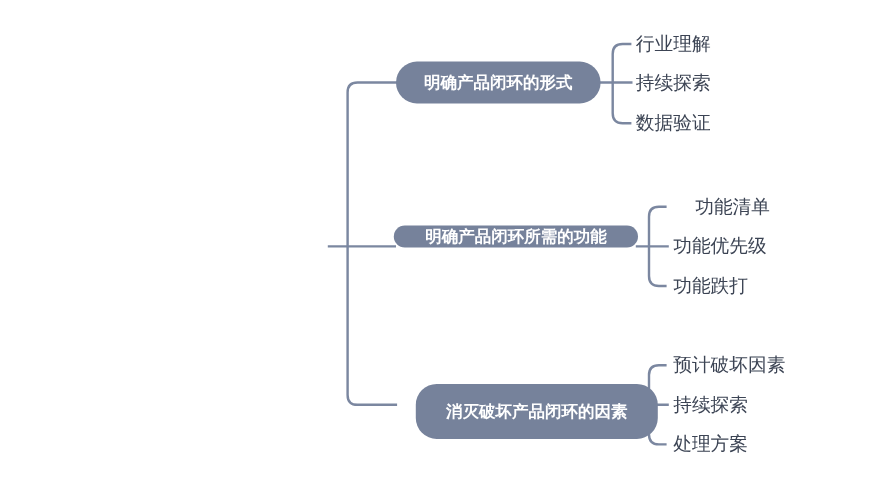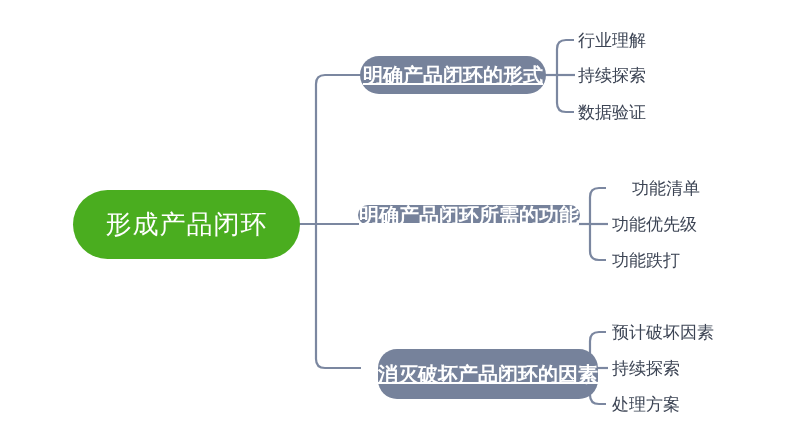--- a/index.html
+++ b/index.html
@@ -47,23 +47,22 @@
     width:227px;height:69px;
     background:var(--root-fill);
     border-radius:35px;
     font-size:26px;
     font-weight:400;
     letter-spacing:1px;
   }
   .branch-node{
     background:var(--branch-fill);
     border-radius:19px;
-    font-size:20px;
+    font-size:15px;
     font-weight:700;
-    text-decoration:underline;
   }
   .branch-1{left:360px;top:56px;width:186px;height:38px;}
   .branch-2{left:358px;top:205px;width:222px;height:20px;}
   .branch-3{left:378px;top:349px;width:220px;height:50px;}
   .leaf{
     position:absolute;
     transform:translateY(-50%);
     font-size:17px;
     font-weight:400;
     color:var(--leaf-text);
@@ -96,21 +95,20 @@
 
     <path d="M 578 224 H 608"></path>
     <path d="M 590 224 V 197 Q 590 188 599 188 H 606"></path>
     <path d="M 590 224 V 251 Q 590 260 599 260 H 606"></path>
 
     <path d="M 577 368 H 608"></path>
     <path d="M 590 368 V 341 Q 590 332 599 332 H 606"></path>
     <path d="M 590 368 V 395 Q 590 404 599 404 H 606"></path>
   </svg>
 
-  <div class="node root-node">形成产品闭环</div>
 
   <div class="node branch-node branch-1">明确产品闭环的形式</div>
   <div class="node branch-node branch-2">明确产品闭环所需的功能</div>
   <div class="node branch-node branch-3">消灭破坏产品闭环的因素</div>
 
   <div class="leaf g1 l-1-0">行业理解</div>
   <div class="leaf g1 l-1-2">数据验证</div>
   <div class="leaf g1 l-1-1">持续探索</div>
 
   <div class="leaf g2 l-2-0">功能清单</div>

